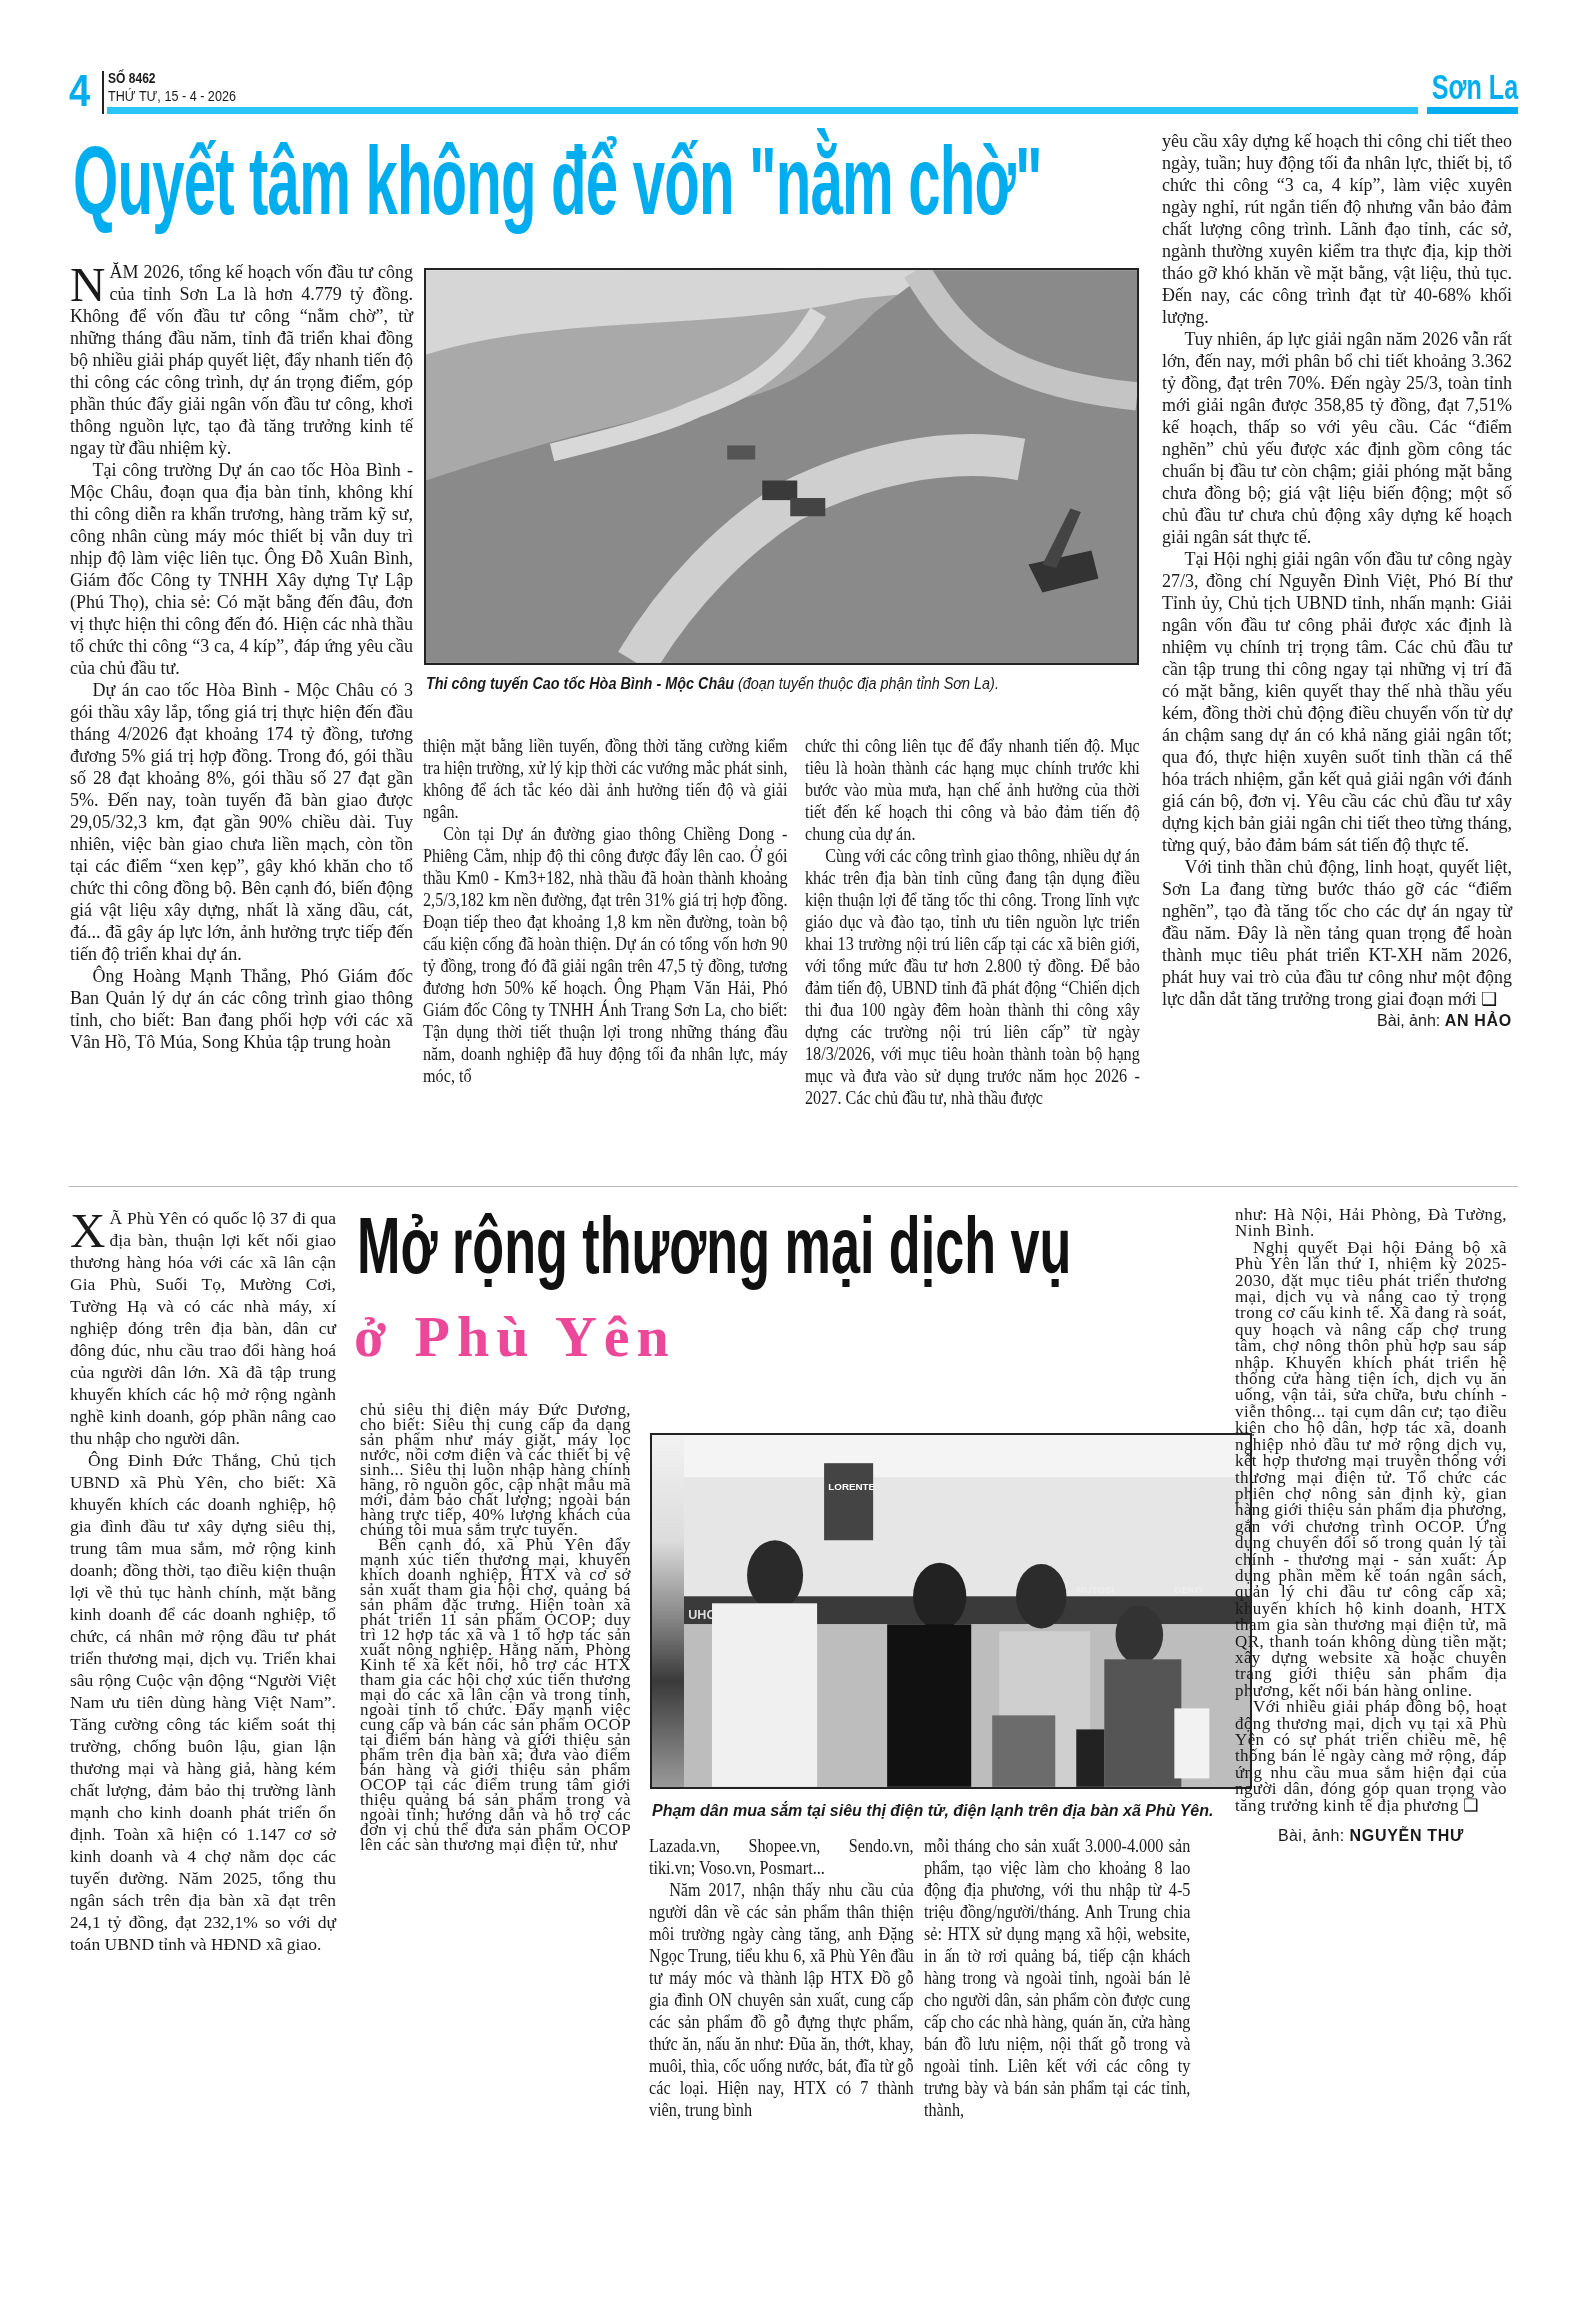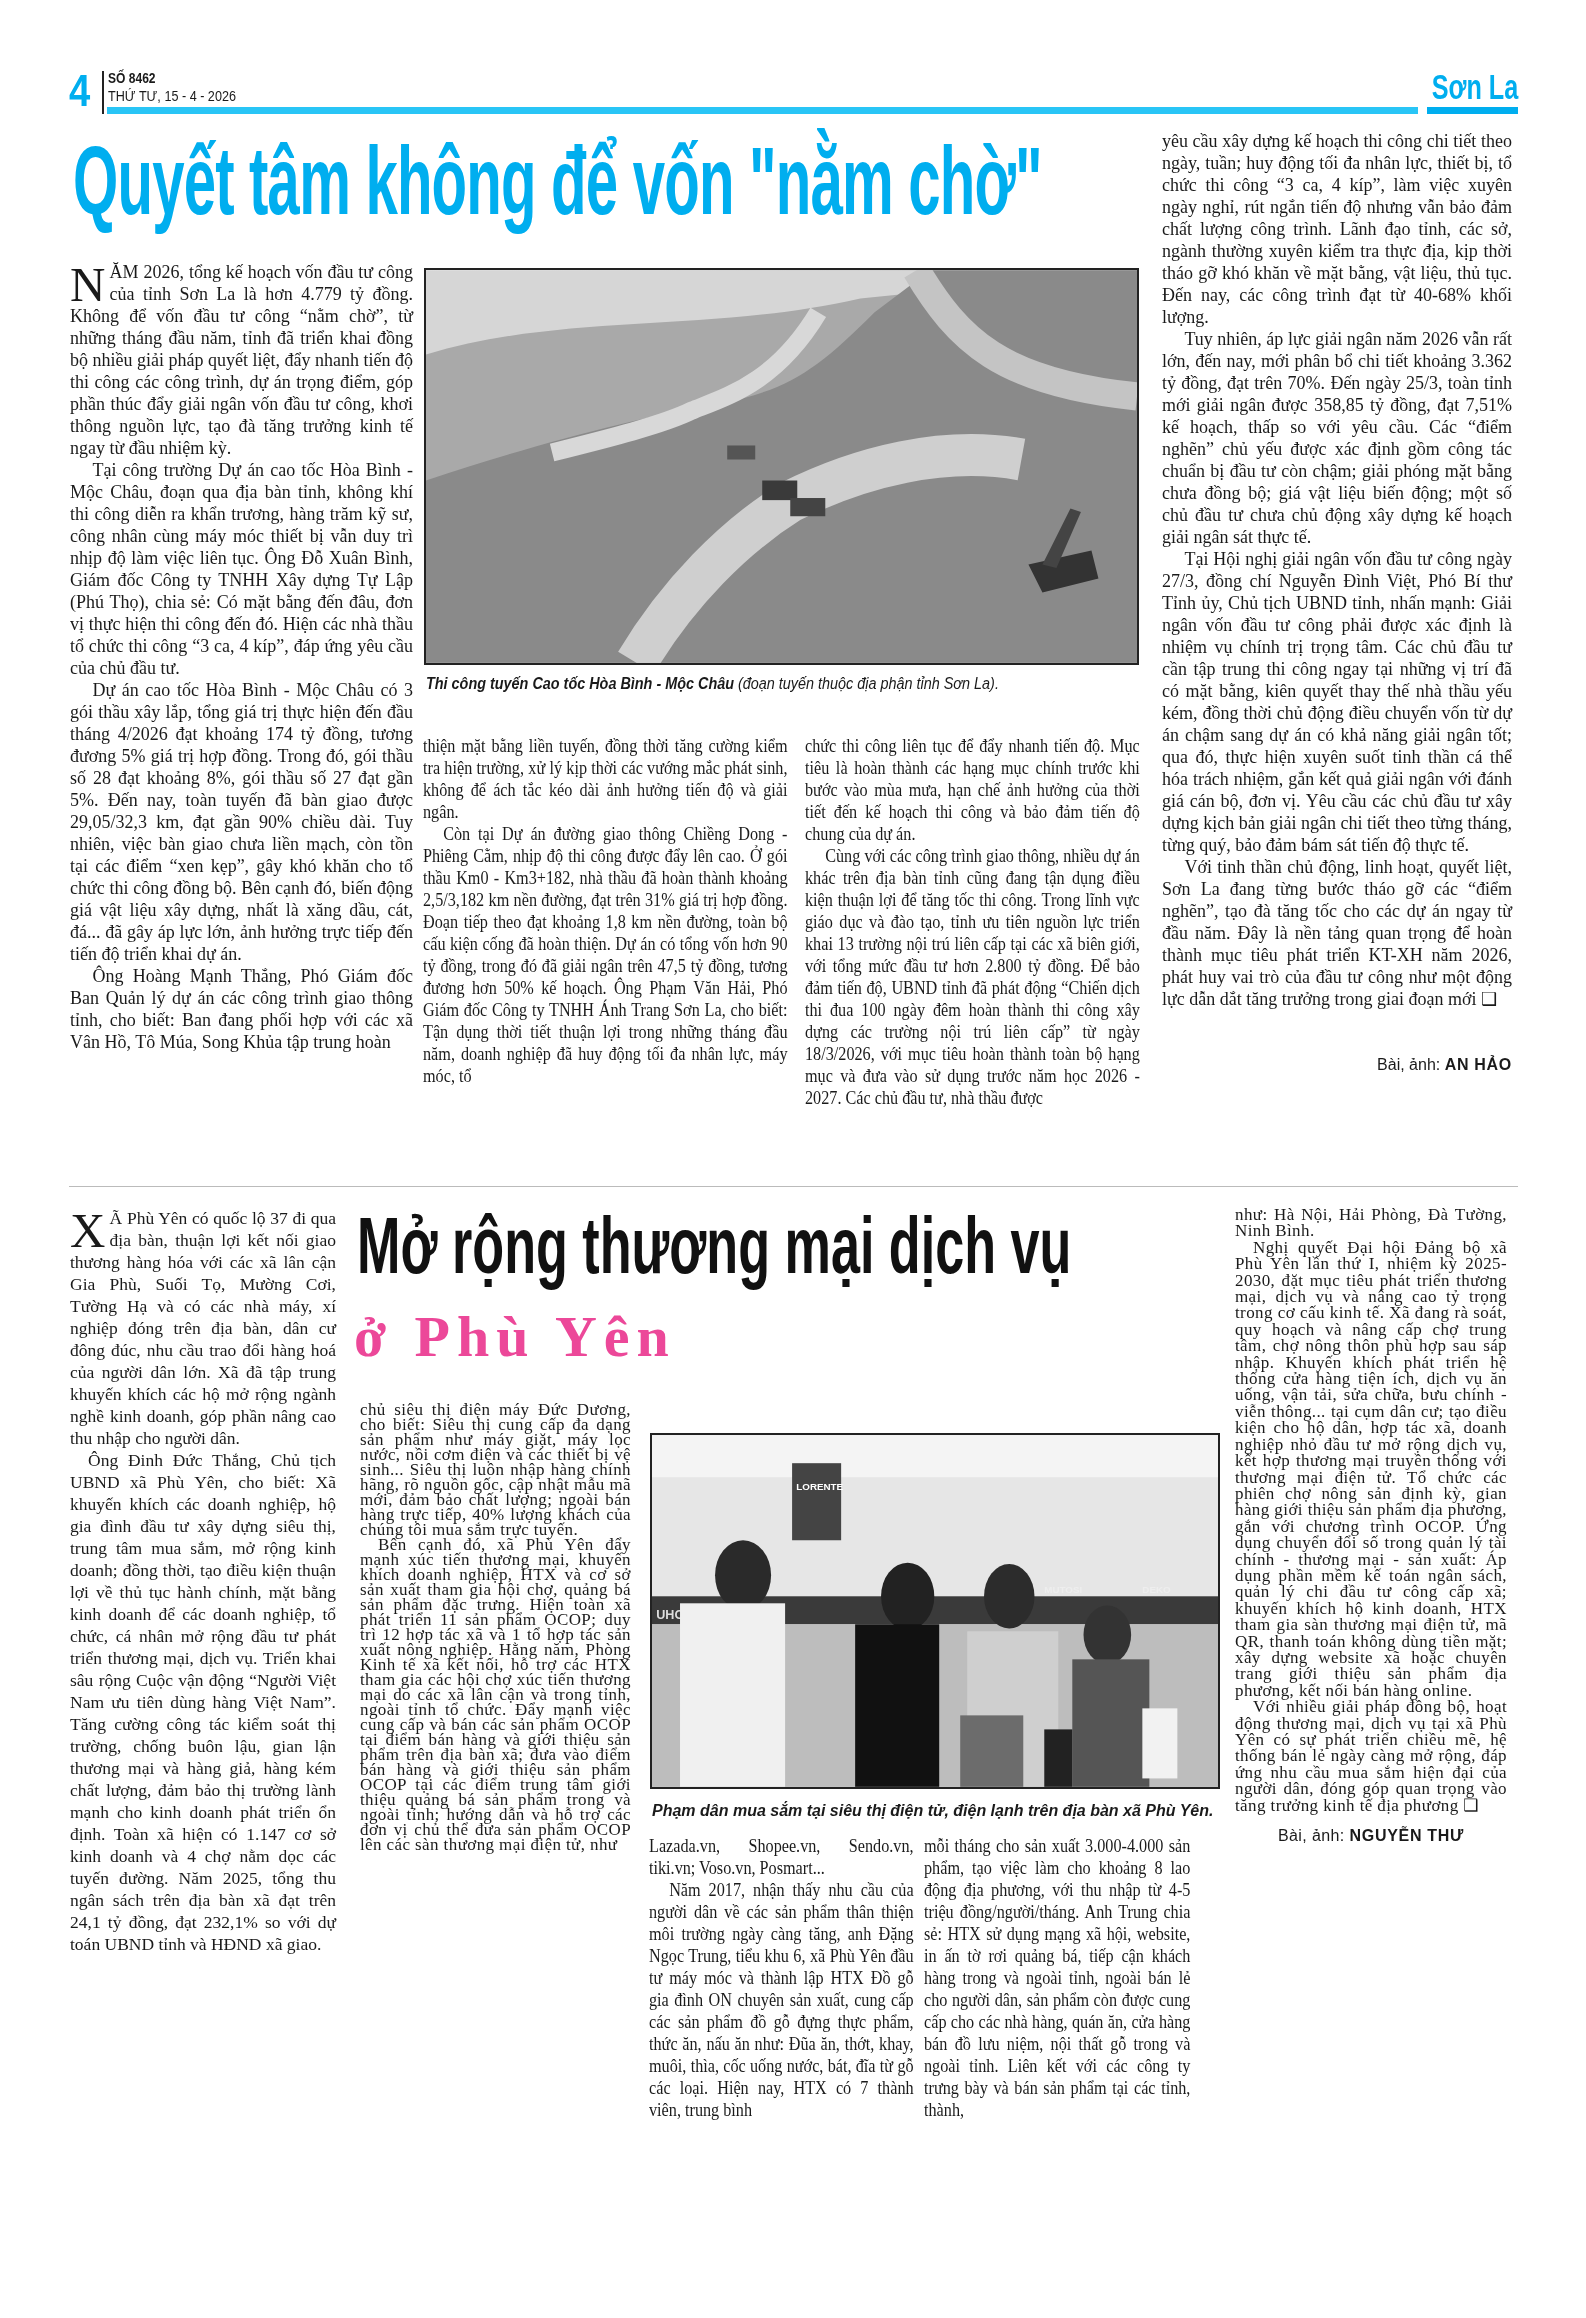--- a/index.html
+++ b/index.html
@@ -29,38 +29,38 @@
   .c2 { left: 423px; top: 735px; width: 364px; }
   .c3 { left: 805px; top: 735px; width: 335px; }
   .c4 { left: 1162px; top: 130px; width: 350px; }
 
   
   .photo1 { left: 424px; top: 268px; width: 711px; height: 393px; border: 2.1px solid #222; background: linear-gradient(160deg, #e8e8e8 0%, #c8c8c8 25%, #8e8e8e 45%, #b4b4b4 60%, #6e6e6e 80%, #9a9a9a 100%); overflow: hidden; }
   .caption1 { left: 426px; top: 674px; width: 715px; font-family: "Liberation Sans", sans-serif; font-size: 16px; line-height: 19.6px; white-space: nowrap; transform: scaleX(0.9); transform-origin: left; }
   .caption1 b { font-style: italic; }
   .caption1 i { font-weight: normal; }
 
-  .byline { font-family: "Liberation Sans", sans-serif; font-size: 16px; margin-top: 44px; }
+  .byline { font-family: "Liberation Sans", sans-serif; font-size: 16px; }
   .byline b { letter-spacing: 0.7px; }
 
   .rule { left: 69px; top: 1186px; width: 1449px; height: 1.4px; background: #bbb; }
 
   
   .headline2a { left: 357px; top: 1204px; font-family: "Liberation Sans", sans-serif; font-weight: bold; font-size: 79px; line-height: 84px; color: #111; white-space: nowrap; transform: scaleX(0.66); transform-origin: left; }
   .headline2b { left: 354px; top: 1295px; font-family: "Liberation Serif", serif; font-weight: bold; font-size: 58px; line-height: 84px; color: #ec4899; white-space: nowrap; letter-spacing: 7px; }
 
   .d1 { left: 70px; top: 1207px; width: 266px; }
   .d2 { left: 360px; top: 1402px; width: 271px; font-family: "Liberation Serif", serif; letter-spacing: 0.4px; }
   .d3 { left: 649px; top: 1835px; width: 265px; }
   .d4 { left: 924px; top: 1835px; width: 266px; }
   .d5 { left: 1235px; top: 1207px; width: 272px; letter-spacing: 0.4px; }
   .small { font-size: 17px; line-height: 16.5px; }
   .d1 p, .d5 p, .d2 p { text-indent: 18px; }
 
-  .photo2 { left: 650px; top: 1433px; width: 566px; height: 352px; border: 2.1px solid #222; background: linear-gradient(180deg, #f2f2f2 0%, #dcdcdc 30%, #7a7a7a 55%, #3a3a3a 70%, #9a9a9a 100%); overflow: hidden; }
+  .photo2 { left: 650px; top: 1433px; width: 566px; height: 352px; border: 2.1px solid #222; background: linear-gradient(180deg, #f2f2f2 0%, #dcdcdc 30%, #7a7a7a 55%, #3a3a3a 70%, #9a9a9a 100%); overflow: hidden; padding-left: 32px; }
   .caption2 { left: 652px; top: 1801px; width: 568px; font-family: "Liberation Sans", sans-serif; font-weight: bold; font-style: italic; font-size: 16px; line-height: 20.3px; }
 </style>
 </head>
 <body>
 
 <div class="abs page-num">4</div>
 <div class="abs mast-div"></div>
 <div class="abs issue">SỐ 8462</div>
 <div class="abs date">THỨ TƯ, 15 - 4 - 2026</div>
 <div class="abs mast-bar"></div>

